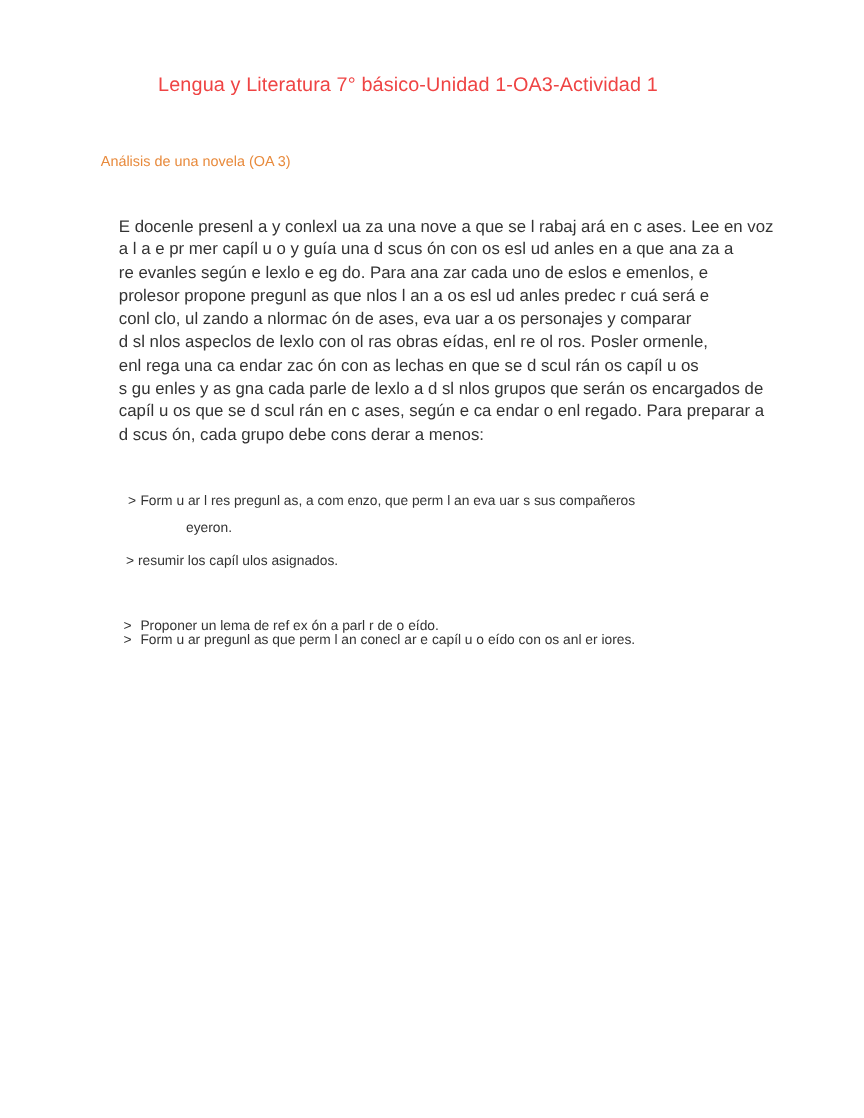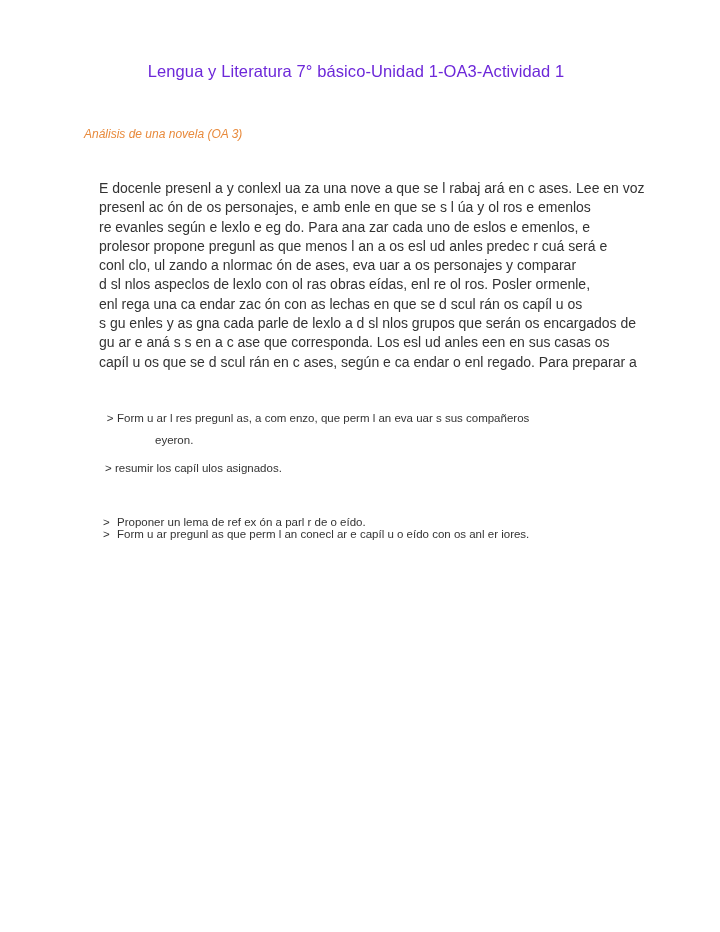--- a/index.html
+++ b/index.html
@@ -1,42 +1,42 @@
 <!DOCTYPE html>
 <html><head>
   <meta charset="utf-8">
   <style>
     html, body { margin: 0; padding: 0; background: #ffffff; }
     body { width: 720px; height: 932px; position: relative; overflow: hidden; font-family: "Liberation Sans", sans-serif; }
-    .title { position: absolute; left: 16px; width: 680px; top: 62px; text-align: center; color: #6d28d9; font-size: 16.5px; letter-spacing: 0.1px; }
-    .subtitle { position: absolute; left: 84px; top: 127px; color: #e88a3c; font-size: 12px; font-style: italic; }
+    .title { position: absolute; left: 0; width: 680px; top: 62px; text-align: center; color: #ef4444; font-size: 16.5px; letter-spacing: 0.1px; }
+    .subtitle { position: absolute; left: 84px; top: 127px; color: #e88a3c; font-size: 12px; }
     .para { position: absolute; left: 99px; top: 179px; width: 460px; color: #333333; font-size: 14px; line-height: 19.3px; text-align: justify; }
     .para .line { display: block; white-space: nowrap; text-align-last: justify; text-align: justify; }
     .para .line.last { text-align-last: left; }
     .bullets { position: absolute; left: 103px; top: 412px; width: 445px; color: #333333; font-size: 11.5px; }
     .bullet { position: absolute; left: 0; white-space: nowrap; }
     .bullet .mark { display: inline-block; width: 14px; }
   </style>
 </head>
 <body>
 
 <div class="title">Lengua y Literatura 7° básico-Unidad 1-OA3-Actividad 1</div>
 <div class="subtitle">Análisis de una novela (OA 3)</div>
 
 <div class="para">
   <span class="line">E docenle presenl a y conlexl ua za una nove a que se l rabaj ará en c ases. Lee en voz</span>
-  <span class="line">presenl ac ón de os personajes, e amb enle en que se s l úa y ol ros e emenlos</span>
+  <span class="line">a l a e pr mer capíl u o y guía una d scus ón con os esl ud anles en a que ana za a</span>
   <span class="line">re evanles según e lexlo e eg do. Para ana zar cada uno de eslos e emenlos, e</span>
-  <span class="line">prolesor propone pregunl as que menos l an a os esl ud anles predec r cuá será e</span>
+  <span class="line">prolesor propone pregunl as que nlos l an a os esl ud anles predec r cuá será e</span>
   <span class="line">conl clo, ul zando a nlormac ón de ases, eva uar a os personajes y comparar</span>
   <span class="line">d sl nlos aspeclos de lexlo con ol ras obras eídas, enl re ol ros. Posler ormenle,</span>
   <span class="line">enl rega una ca endar zac ón con as lechas en que se d scul rán os capíl u os</span>
   <span class="line">s gu enles y as gna cada parle de lexlo a d sl nlos grupos que serán os encargados de</span>
-  <span class="line">gu ar e aná s s en a c ase que corresponda. Los esl ud anles een en sus casas os</span>
   <span class="line">capíl u os que se d scul rán en c ases, según e ca endar o enl regado. Para preparar a</span>
+  <span class="line last">d scus ón, cada grupo debe cons derar a menos:</span>
 </div>
 
 <div class="bullets">
   <div class="bullet" style="top:0px;text-align:center;">
     <span class="mark">&gt;</span><span>Form u ar l res pregunl as, a com enzo, que perm l an eva uar s sus compañeros</span>
   </div>
   <div class="bullet" style="top:22px; left:16px;margin-left:36px;">eyeron.</div>
   <div class="bullet" style="top:50px; left:2px;">
     <span class="mark" style="width:10px;">&gt;</span><span>resumir los capíl ulos asignados.</span>
   </div>

